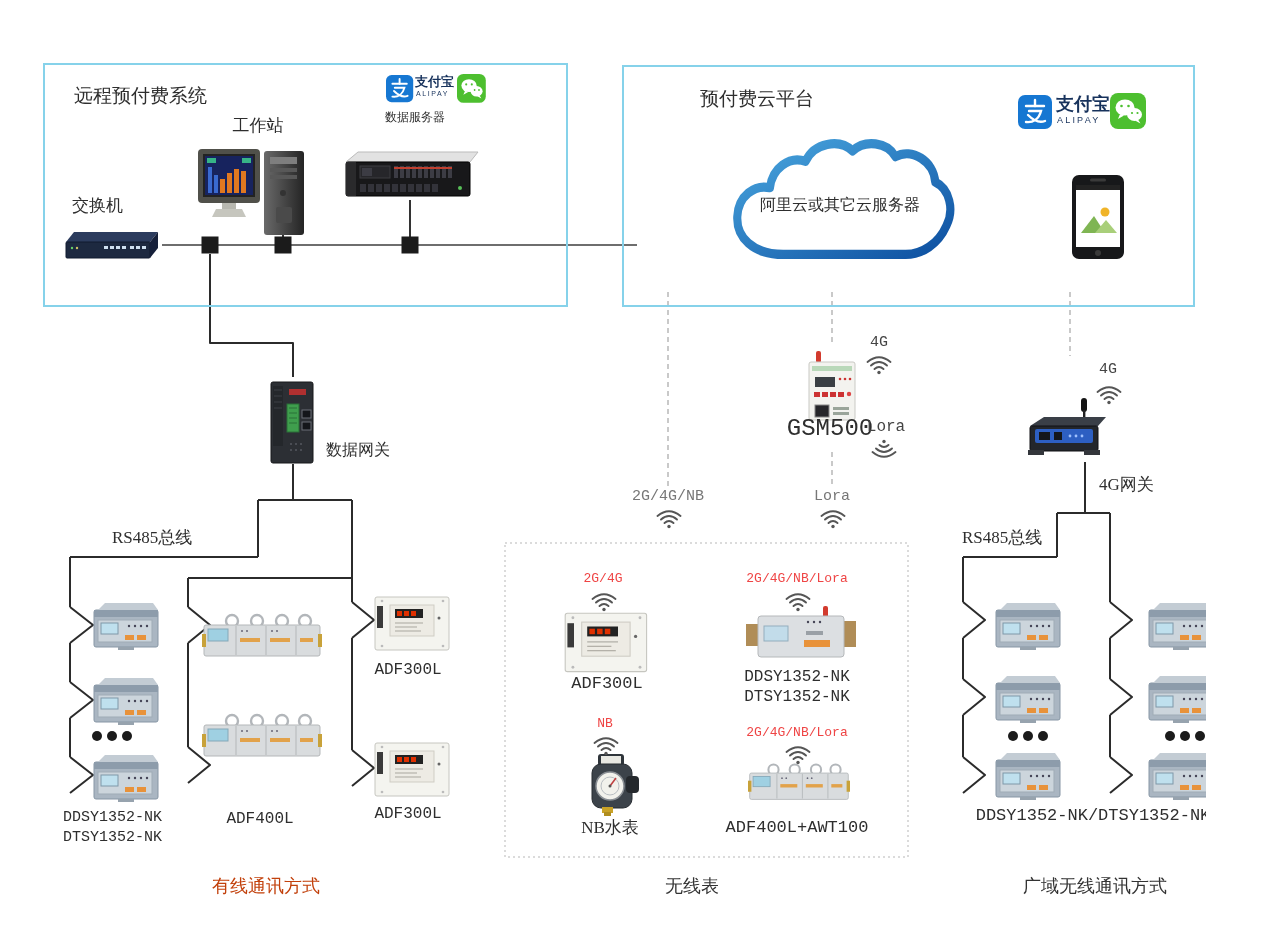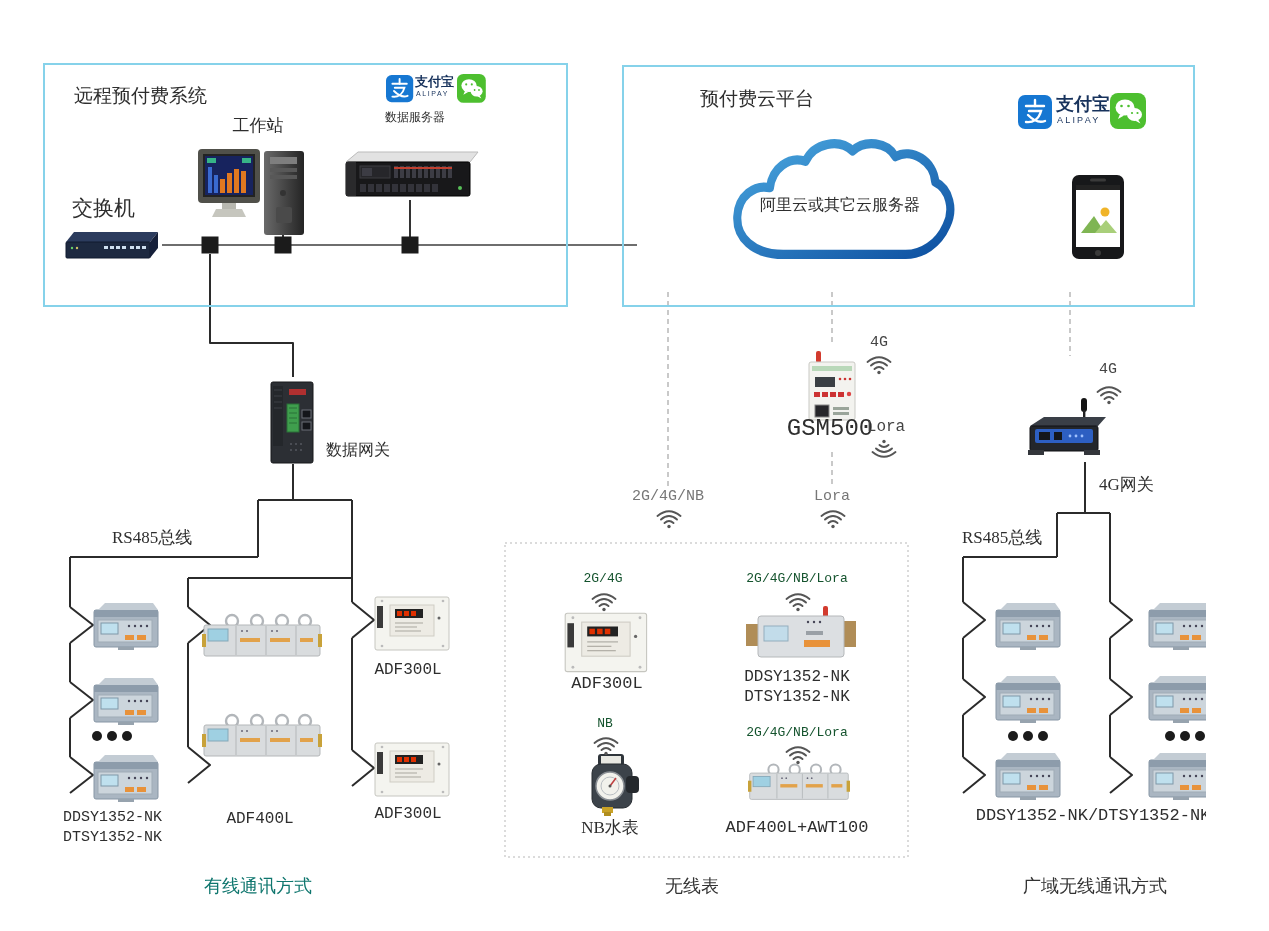--- a/index.html
+++ b/index.html
@@ -4,21 +4,21 @@
 <style>
   html,body{margin:0;padding:0;background:#fff;}
   #stage{position:relative;width:1206px;height:931px;background:#fff;overflow:hidden;
          font-family:"Liberation Serif","DejaVu Serif",serif;color:#2e2e2e;}
   .box{position:absolute;border:2px solid #86d2ea;background:transparent;}
   .lbl{position:absolute;white-space:nowrap;line-height:1.15;}
   .serif{font-family:"Liberation Serif","DejaVu Serif",serif;}
   .mono{font-family:"Liberation Mono","DejaVu Sans Mono",monospace;}
   .sans{font-family:"Liberation Sans","DejaVu Sans",sans-serif;}
   .ctr{transform:translateX(-50%);}
-  .gray{color:#14532d;}
+  .gray{color:#ef4444;}
   svg{position:absolute;left:0;top:0;}
 </style>
 </head>
 <body>
 
 <div id="stage">
 
   <svg width="1269" height="931" viewBox="0 0 1269 931">
     <defs>
       <linearGradient id="cloudgrad" x1="0" y1="0" x2="1" y2="1">
@@ -458,21 +458,21 @@
       </g>
     <g transform="translate(783,742)">
         <use href="#sym-wifi"></use>
       </g>
   </svg>
 
   <div class="box" style="left:43px;top:63px;width:521px;height:240px;"></div>
   <div class="box" style="left:622px;top:65px;width:569px;height:238px;"></div>
 
   <div class="lbl serif" style="left:74px;top:85px;font-size:19px;">远程预付费系统</div>
-  <div class="lbl serif" style="left:72px;top:196px;font-size:21px;text-align:center;">交换机</div>
+  <div class="lbl serif" style="left:72px;top:196px;font-size:17px;text-align:center;">交换机</div>
   <div class="lbl serif ctr" style="left:258px;top:116px;font-size:17px;">工作站</div>
   <div class="lbl serif ctr" style="left:415px;top:111px;font-size:12px;">数据服务器</div>
 
   <div class="lbl serif" style="left:700px;top:88px;font-size:19px;">预付费云平台</div>
   <div class="lbl serif ctr" style="left:840px;top:196px;font-size:16px;">阿里云或其它云服务器</div>
 
   <div class="lbl sans" style="left:415px;top:75px;font-size:13px;font-weight:bold;color:#17325c;">支付宝</div>
   <div class="lbl sans" style="left:416px;top:90px;font-size:7px;letter-spacing:1.6px;color:#17325c;">ALIPAY</div>
   <div class="lbl sans" style="left:1056px;top:94px;font-size:18px;font-weight:bold;color:#17325c;">支付宝</div>
   <div class="lbl sans" style="left:1057px;top:115px;font-size:9px;letter-spacing:2.2px;color:#17325c;">ALIPAY</div>
@@ -499,17 +499,17 @@
   <div class="lbl mono ctr" style="left:797px;top:668px;font-size:16px;">DDSY1352-NK</div>
   <div class="lbl mono ctr" style="left:797px;top:688px;font-size:16px;">DTSY1352-NK</div>
   <div class="lbl mono ctr gray" style="left:605px;top:717px;font-size:13px;">NB</div>
   <div class="lbl serif ctr" style="left:610px;top:818px;font-size:17px;">NB水表</div>
   <div class="lbl mono ctr gray" style="left:797px;top:726px;font-size:13px;">2G/4G/NB/Lora</div>
   <div class="lbl mono ctr" style="left:797px;top:818px;font-size:17px;text-align:right;">ADF400L+AWT100</div>
 
   <div class="lbl serif" style="left:962px;top:528px;font-size:17px;">RS485总线</div>
   <div class="lbl mono ctr" style="left:1093px;top:806px;font-size:17px;">DDSY1352-NK/DTSY1352-NK</div>
 
-  <div class="lbl sans ctr" style="left:258px;top:876px;font-size:18px;color:#0f766e;">有线通讯方式</div>
+  <div class="lbl sans ctr" style="left:266px;top:876px;font-size:18px;color:#c2410c;">有线通讯方式</div>
   <div class="lbl sans ctr" style="left:692px;top:876px;font-size:18px;color:#333;">无线表</div>
   <div class="lbl sans ctr" style="left:1095px;top:876px;font-size:18px;color:#333;">广域无线通讯方式</div>
 
 </div>
 
 </body></html>

